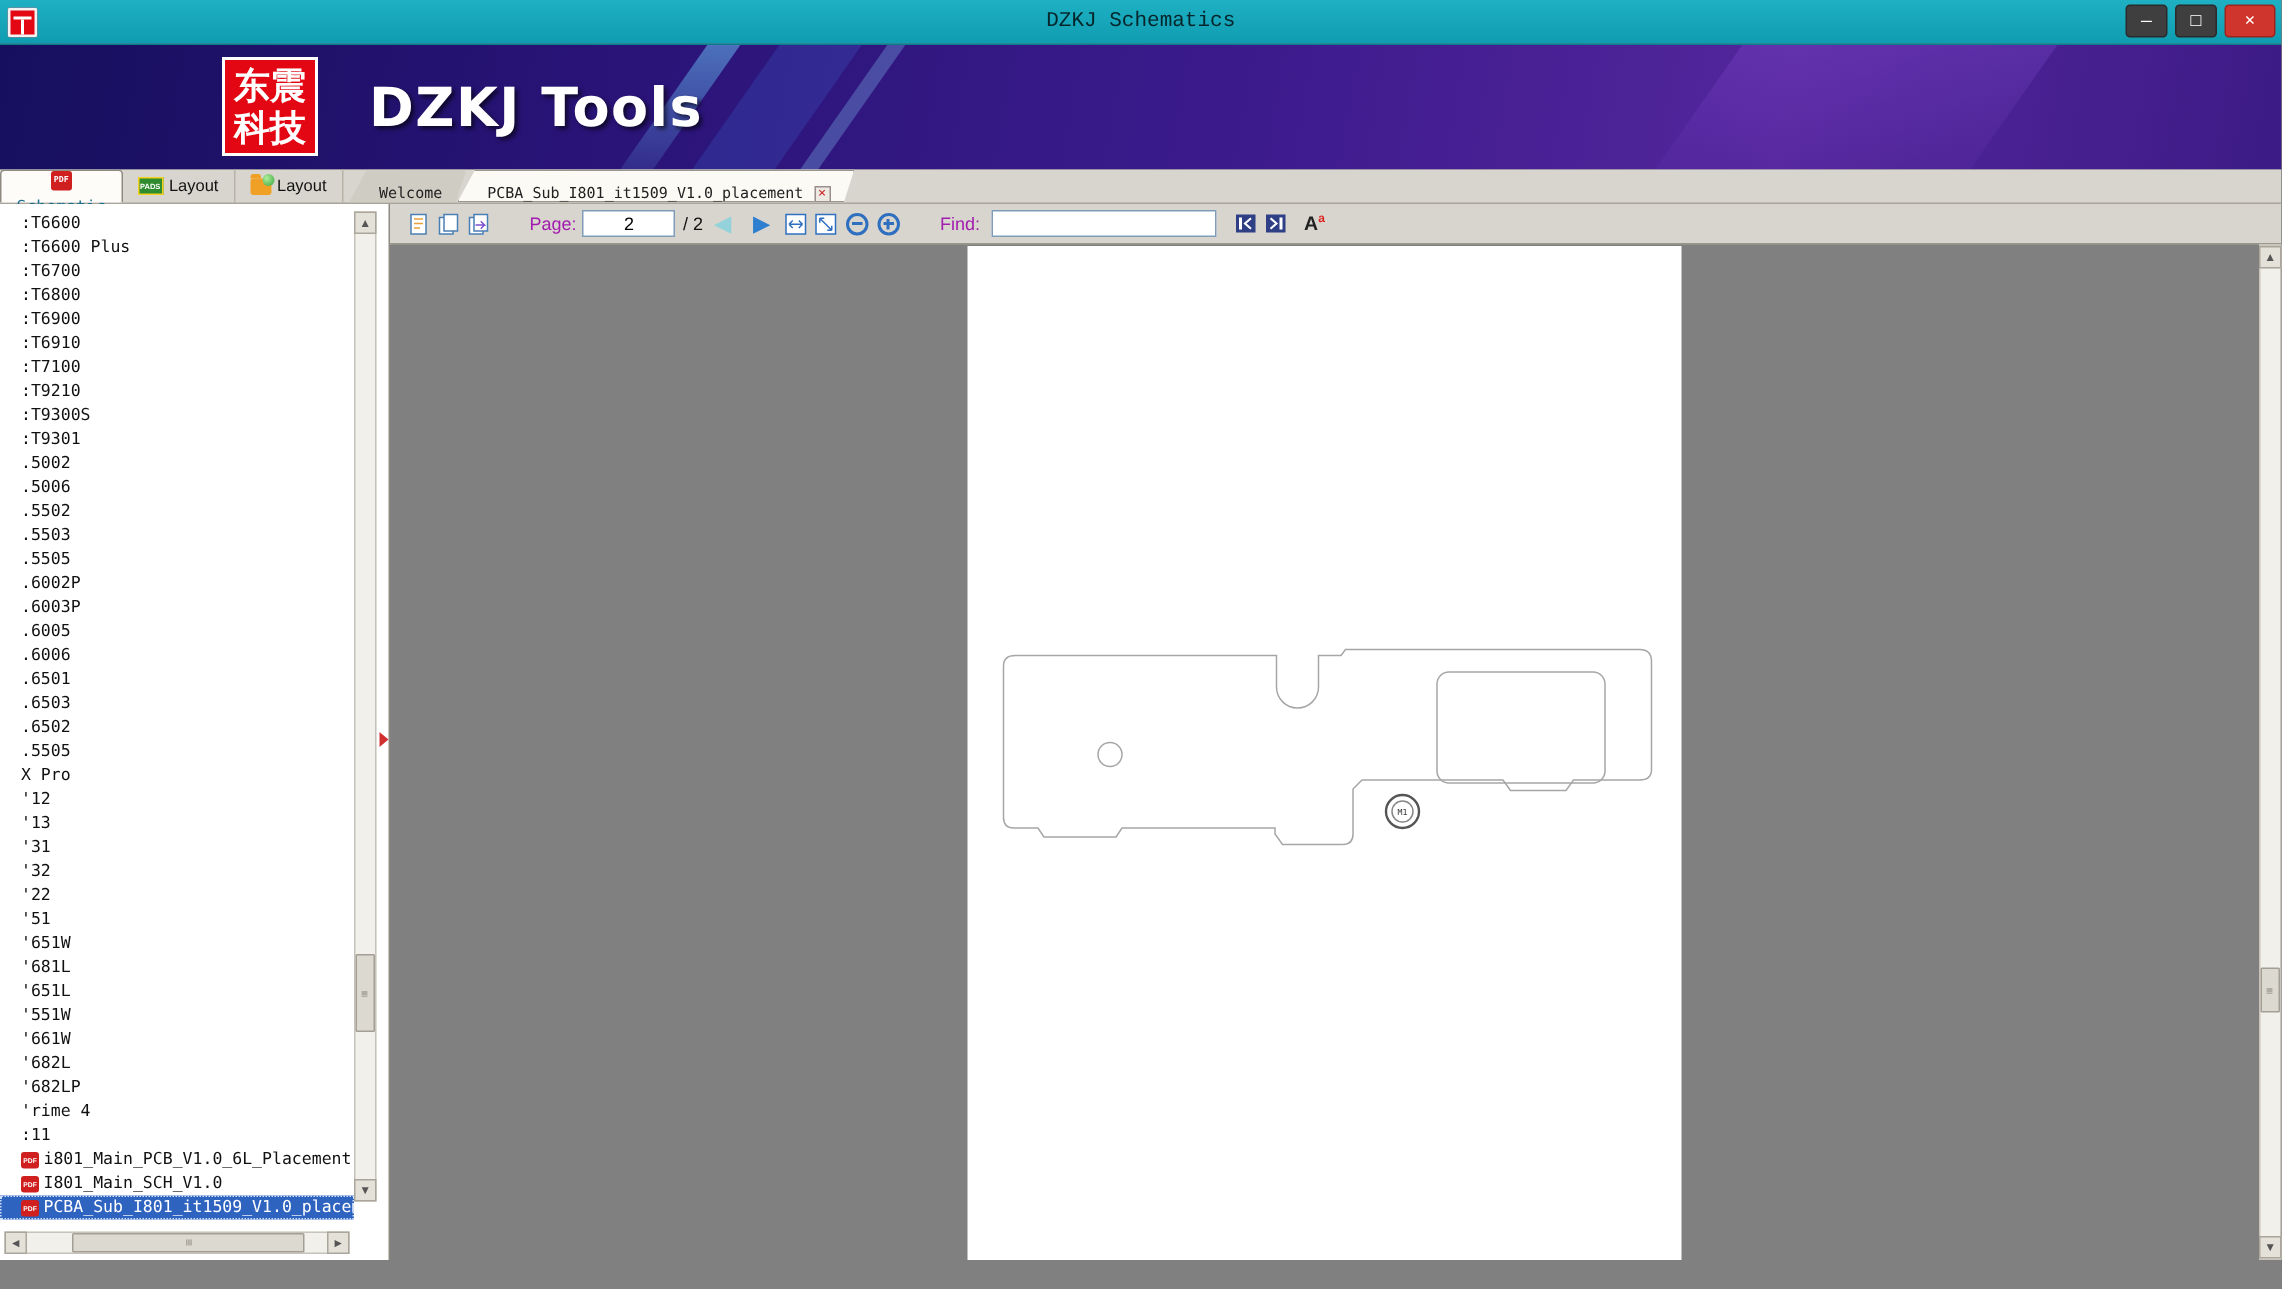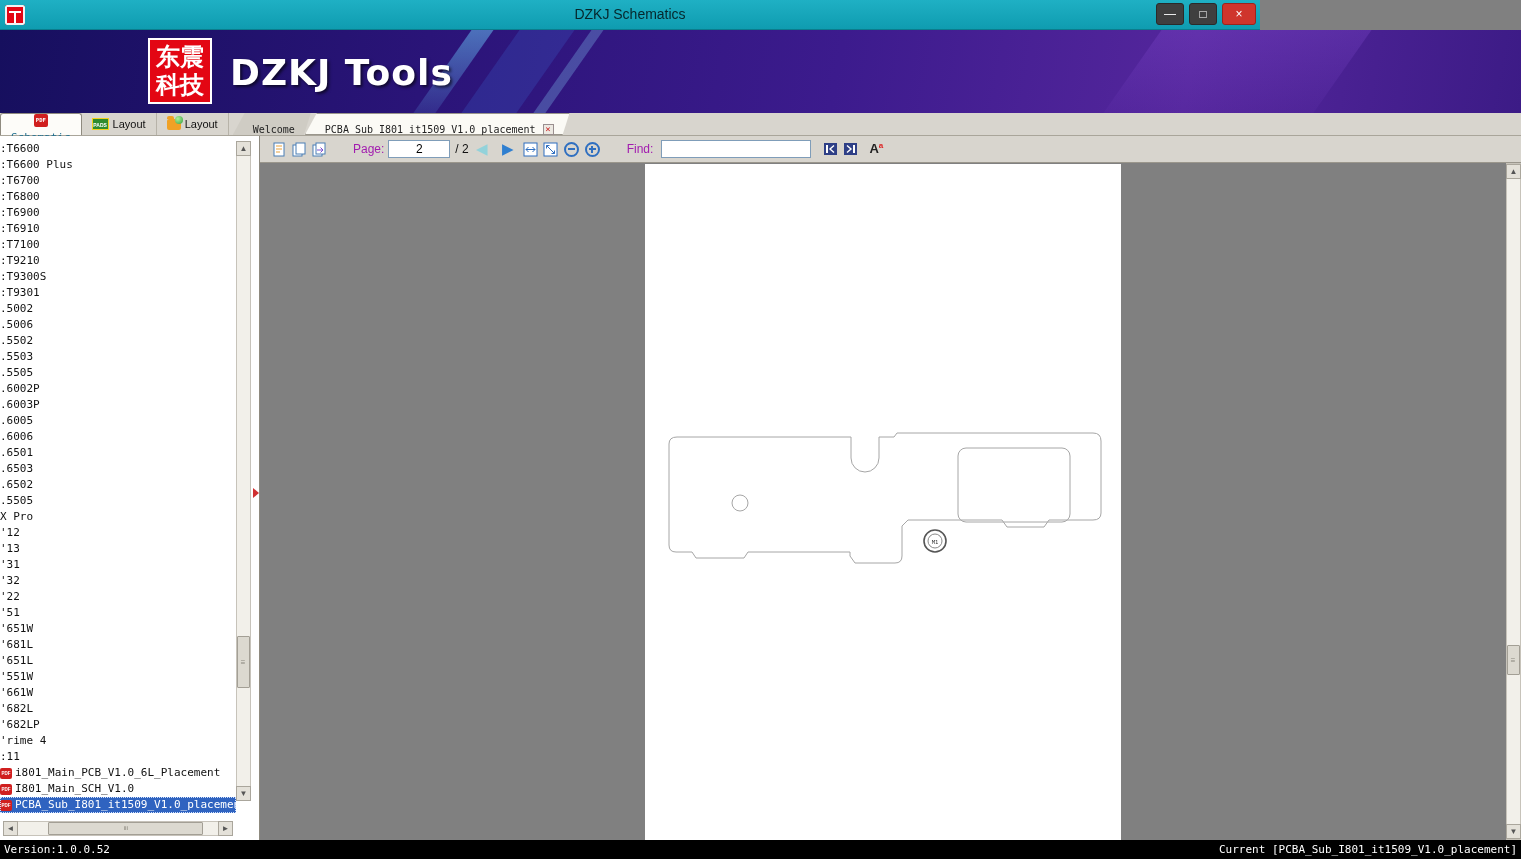--- a/index.html
+++ b/index.html
@@ -1,22 +1,22 @@
 <!DOCTYPE html>
 <html><head>
 <meta charset="utf-8">
 <style>
   * { box-sizing: border-box; margin: 0; padding: 0; }
   html,body { width:1521px; height:859px; overflow:hidden; }
   body { font-family:"Liberation Sans", sans-serif; background:#6f6f6f; }
   #app { position:relative; width:1521px; height:859px; background:#808080; }
 
   
-  .titlebar { position:absolute; left:0; top:0; width:1260px; height:30px;
-    background:linear-gradient(180deg,#1fb0c4,#0f9cb0); border-bottom:1px solid #0b7c8d; }
+  .titlebar { position:absolute; left:0; top:0; width:1521px; height:30px;
+    background:linear-gradient(180deg,#1fb0c4,#0f9cb0); border-bottom:1px solid #0b7c8d;font-family:Liberation Mono, monospace; }
   .app-icon { position:absolute; left:5px; top:5px; width:20px; height:20px; background:#e30613;
     border-radius:2px; box-shadow:inset 0 0 0 2px #f2f2f2;
     background-image:linear-gradient(#fff,#fff),linear-gradient(#fff,#fff);
     background-size:12px 2px,2px 10px; background-position:4px 6px,9px 8px; background-repeat:no-repeat; }
   .win-title { position:absolute; left:50%; top:6px; transform:translateX(-50%);
     font-size:14px; color:#06262b; }
   .win-btns { position:absolute; right:4px; top:3px; display:flex; gap:5px; }
   .win-btn { width:28px; height:22px; background:#3f3f3f; color:#fff; border:1px solid #2a2a2a;
     border-radius:3px; font-size:12px; line-height:20px; text-align:center; cursor:default; }
   .win-btn.close { width:34px; background:#cf352c; border-color:#9b241d; }
@@ -25,21 +25,21 @@
   .banner { position:absolute; left:0; top:30px; width:1521px; height:83px; overflow:hidden;
     background:linear-gradient(100deg,#160f5e 0%,#2a1478 28%,#3c1b8d 55%,#54269c 78%,#3c1b86 100%); }
   .streak { position:absolute; top:-15px; height:120px; transform:skewX(-35deg); }
   .s1 { left:440px; width:22px; background:linear-gradient(180deg,rgba(110,210,255,.55),rgba(80,120,255,.05)); }
   .s2 { left:488px; width:55px; background:rgba(70,150,255,.16); }
   .s3 { left:560px; width:12px; background:rgba(140,220,255,.28); }
   .s4 { left:1130px; width:210px; background:linear-gradient(180deg,rgba(150,90,230,.25),rgba(90,40,160,.05)); }
   .logo-box { position:absolute; left:148px; top:8px; width:64px; height:66px; background:#e30613;
     border:2px solid #fff; display:flex; flex-direction:column; align-items:center; justify-content:center;
     color:#fff; font-weight:bold; font-size:24px; line-height:28px; font-family:"DejaVu Sans",sans-serif; }
-  .brand { position:absolute; left:230px; top:22px; color:#fff; font-size:36px; font-weight:bold;
+  .brand { position:absolute; left:246px; top:22px; color:#fff; font-size:36px; font-weight:bold;
     letter-spacing:1px; font-family:"DejaVu Sans",sans-serif; text-shadow:2px 2px 3px rgba(0,0,0,.6); }
   .tagline { position:absolute; left:800px; top:26px; width:610px; text-align:center; color:#fff;
     font-size:27px; font-family:"DejaVu Sans",sans-serif; text-shadow:1px 2px 3px rgba(0,0,0,.55); }
 
   
   .tabrow { position:absolute; left:0; top:113px; width:1521px; height:23px; background:#d8d5ce;
     border-bottom:1px solid #a9a59a; display:flex; align-items:stretch; }
   .main-tab { display:flex; align-items:center; gap:4px; padding:0 10px; font-size:11px; color:#111;
     border-right:1px solid #b7b3a9; cursor:default; }
   .main-tab.active { background:#fdfcf9; border:1px solid #8f8b80; border-bottom:none;
@@ -79,21 +79,21 @@
   .find-input { width:150px; height:18px; border:1px solid #7f9db9; background:#fff; font-size:12px;
     margin-left:4px; padding:0 3px; }
   .fonticon { position:relative; font-weight:bold; font-size:13px; color:#222; margin-left:8px; }
   .fonticon sup { color:#d22; font-size:8px; }
 
   
   .sidebar { position:absolute; left:0; top:136px; width:260px; height:704px; background:#fff;
     border-right:1px solid #8f8b80; }
   .tree { position:absolute; left:0; top:5px; width:236px; height:676px; overflow:hidden;
     font-family:"DejaVu Sans Mono",monospace; font-size:11px; color:#111; }
-  .tree-row { height:16px; line-height:16px; padding-left:0; white-space:nowrap; overflow:hidden;
+  .tree-row { height:16px; line-height:16px; padding-left:14px; white-space:nowrap; overflow:hidden;
     display:flex; align-items:center; cursor:default; }
   .tree-row .pdf-mini { flex:0 0 auto; width:12px; height:11px; background:#d01f1f; color:#fff;
     border-radius:2px; font-size:4.5px; font-weight:bold; line-height:11px; text-align:center;
     margin-right:3px; font-family:"Liberation Sans",sans-serif; }
   .tree-row.selected { background:#2f63c0; color:#fff; outline:1px dotted #cfe0ff; outline-offset:-1px; }
 
   
   .sb-track-v { position:absolute; background:#f2f0ea; border:1px solid #c7c3ba; }
   .sb-btn { position:absolute; width:15px; height:15px; background:#e4e1d9; border:1px solid #aaa69c;
     color:#555; font-size:8px; line-height:13px; text-align:center; cursor:default; }
@@ -395,18 +395,14 @@
         </g>
       </svg>
     </div>
   </div>
 
   <div class="view-vscroll"></div>
   <div class="sb-btn view-vscroll-up">▲</div>
   <div class="sb-btn view-vscroll-down">▼</div>
   <div class="sb-thumb view-vthumb">≡</div>
 
-  <div class="statusbar">
-    <span>Version:1.0.0.52</span>
-    <span>Current [PCBA_Sub_I801_it1509_V1.0_placement]</span>
-  </div>
 
 </div>
 
 </body></html>

